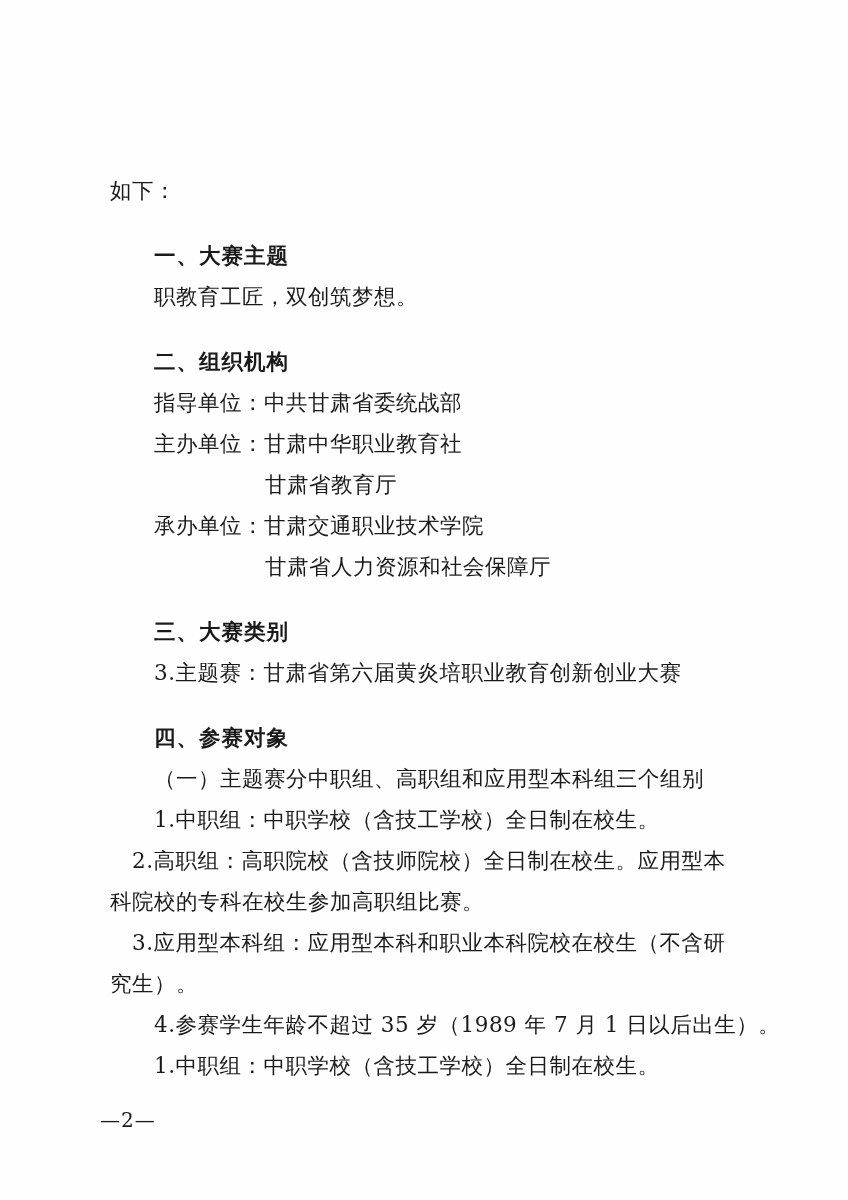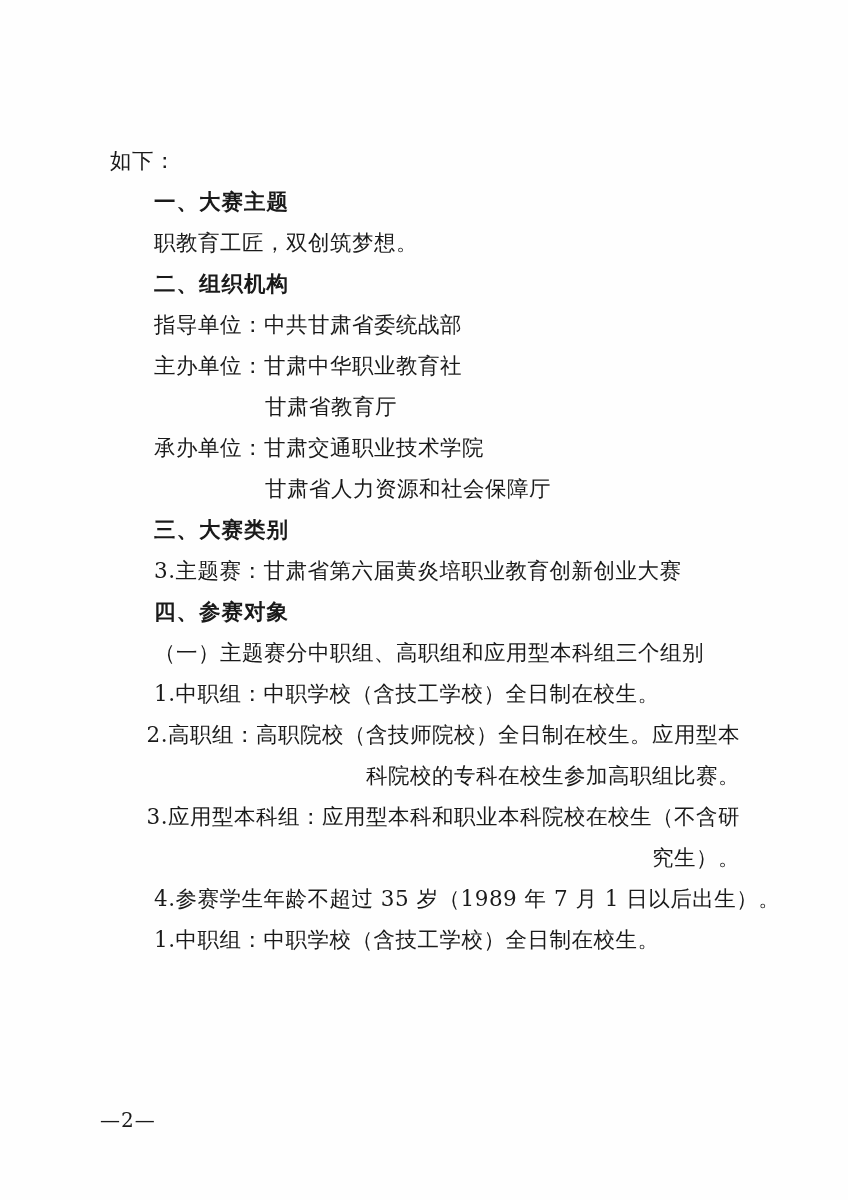--- a/index.html
+++ b/index.html
@@ -35,35 +35,34 @@
     letter-spacing: 0.5px;
     white-space: pre;
   }
   .heading {
     font-weight: bold;
     font-size: 21.5px;
     line-height: 41px;
     letter-spacing: 1px;
     white-space: pre;
   }
-  .indent1 { text-indent: 0; padding-left: 0; }
+  .indent1 { text-indent: 0; padding-left: 0; margin-top: 30px; }
   .indent-body { padding-left: 44px; }
-  .indent-heading { padding-left: 44px; }
+  .indent-heading { padding-left: 44px; margin-top: 24px; }
   .indent-sub { padding-left: 44px; }
   .indent-deep { padding-left: 155px; }
   .wrap {
     white-space: normal;
     font-size: 21.5px;
     line-height: 41px;
     letter-spacing: 0.5px;
   }
   .wrap.hang {
     padding-left: 0;
     text-indent: 22px;
-    text-align: right;
   }
   .footer {
     position: absolute;
     left: 100px;
     top: 1108px;
     font-size: 20px;
     letter-spacing: 1px;
     color: #1a1a1a;
     font-family: "DejaVu Serif", "Liberation Serif", serif;
   }

